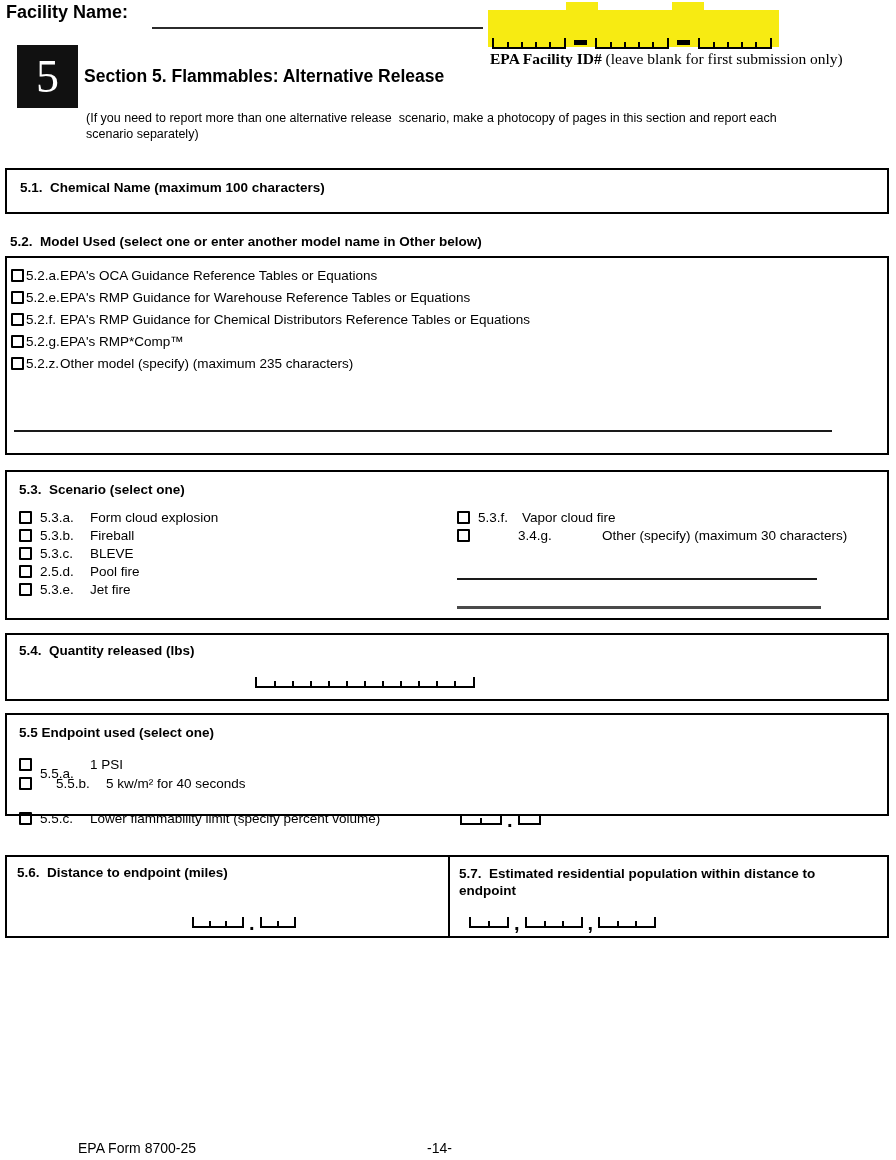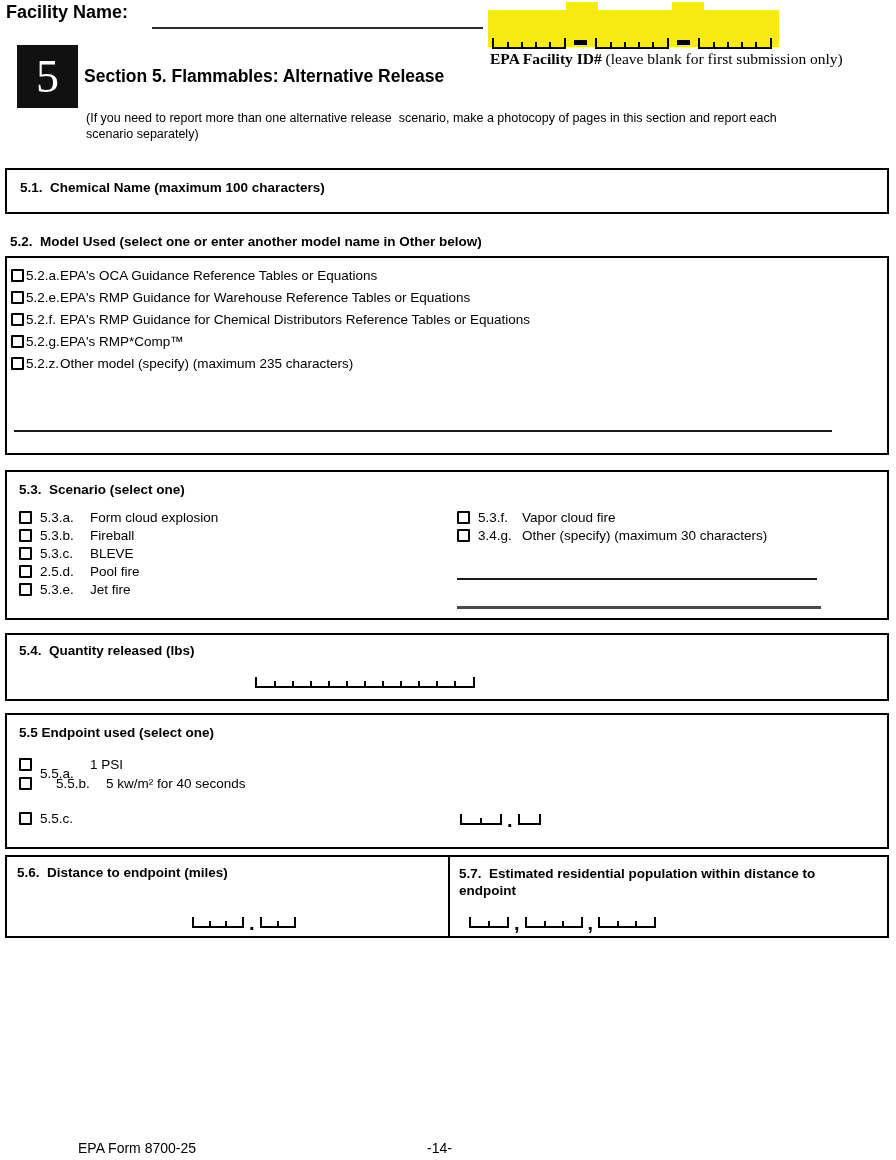--- a/index.html
+++ b/index.html
@@ -160,21 +160,21 @@
         <span class="txt">Jet fire</span>
       </div>
     </div>
 
     <div style="position:absolute; left:450px; top:36px;">
       <div class="opt" style="height:18px;">
         <span class="cb"></span>
         <span class="code" style="width:44px; margin-left:8px;">5.3.f.</span>
         <span class="txt">Vapor cloud fire</span>
       </div>
-      <div class="opt" style="height:18px;">
+      <div class="opt" style="height:18px;gap:40px;">
         <span class="cb"></span>
         <span class="code" style="width:44px; margin-left:8px;">3.4.g.</span>
         <span class="txt">Other (specify) (maximum 30 characters)</span>
       </div>
     </div>
 
     <div class="wline" style="position:absolute; left:450px; top:106px; width:360px;"></div>
     <div class="wline2" style="position:absolute; left:450px; top:134px; width:364px;"></div>
   </div>
 
@@ -191,36 +191,37 @@
           <span class="comb-cell" style="width: 18px;"></span>
           <span class="comb-cell" style="width: 18px;"></span>
           <span class="comb-cell" style="width: 18px;"></span>
           <span class="comb-cell" style="width: 18px;"></span>
           <span class="comb-cell" style="width: 18px;"></span>
           <span class="comb-cell" style="width: 18px;"></span>
         </span>
       </div>
   </div>
 
-  <div class="fbox" style="top:713px; height:136px;">
+  <div class="fbox" style="top:713px; height:103px;">
     <span class="box-label" style="position:absolute; left:12px; top:10px;">5.5 Endpoint used (select one)</span>
 
     <div class="opt" style="position:absolute; left:12px; top:40px; height:18px;">
       <span class="cb"></span>
       <span class="code" style="width:50px; margin-left:8px;margin-top:18px;">5.5.a.</span>
       <span class="txt">1 PSI</span>
     </div>
     <div class="opt" style="position:absolute; left:12px; top:59px; height:18px;">
       <span class="cb"></span>
       <span class="code" style="width:50px; margin-left:24px;">5.5.b.</span>
       <span class="txt">5 kw/m² for 40 seconds</span>
     </div>
     <div class="opt" style="position:absolute; left:12px; top:94px; height:18px;">
       <span class="cb"></span>
       <span class="code" style="width:50px; margin-left:8px;">5.5.c.</span>
+      <span class="txt">Lower flammability limit (specify percent volume)</span>
     </div>
     <div class="comb" style="position:absolute; left:453px; top:99px;">
         <span class="comb-group">
           <span class="comb-cell" style="width: 19px;"></span>
           <span class="comb-cell" style="width: 19px;"></span>
         </span>
         <span class="comb-sep-text">.</span>
         <span class="comb-group">
           <span class="comb-cell" style="width: 19px;"></span>
         </span>

